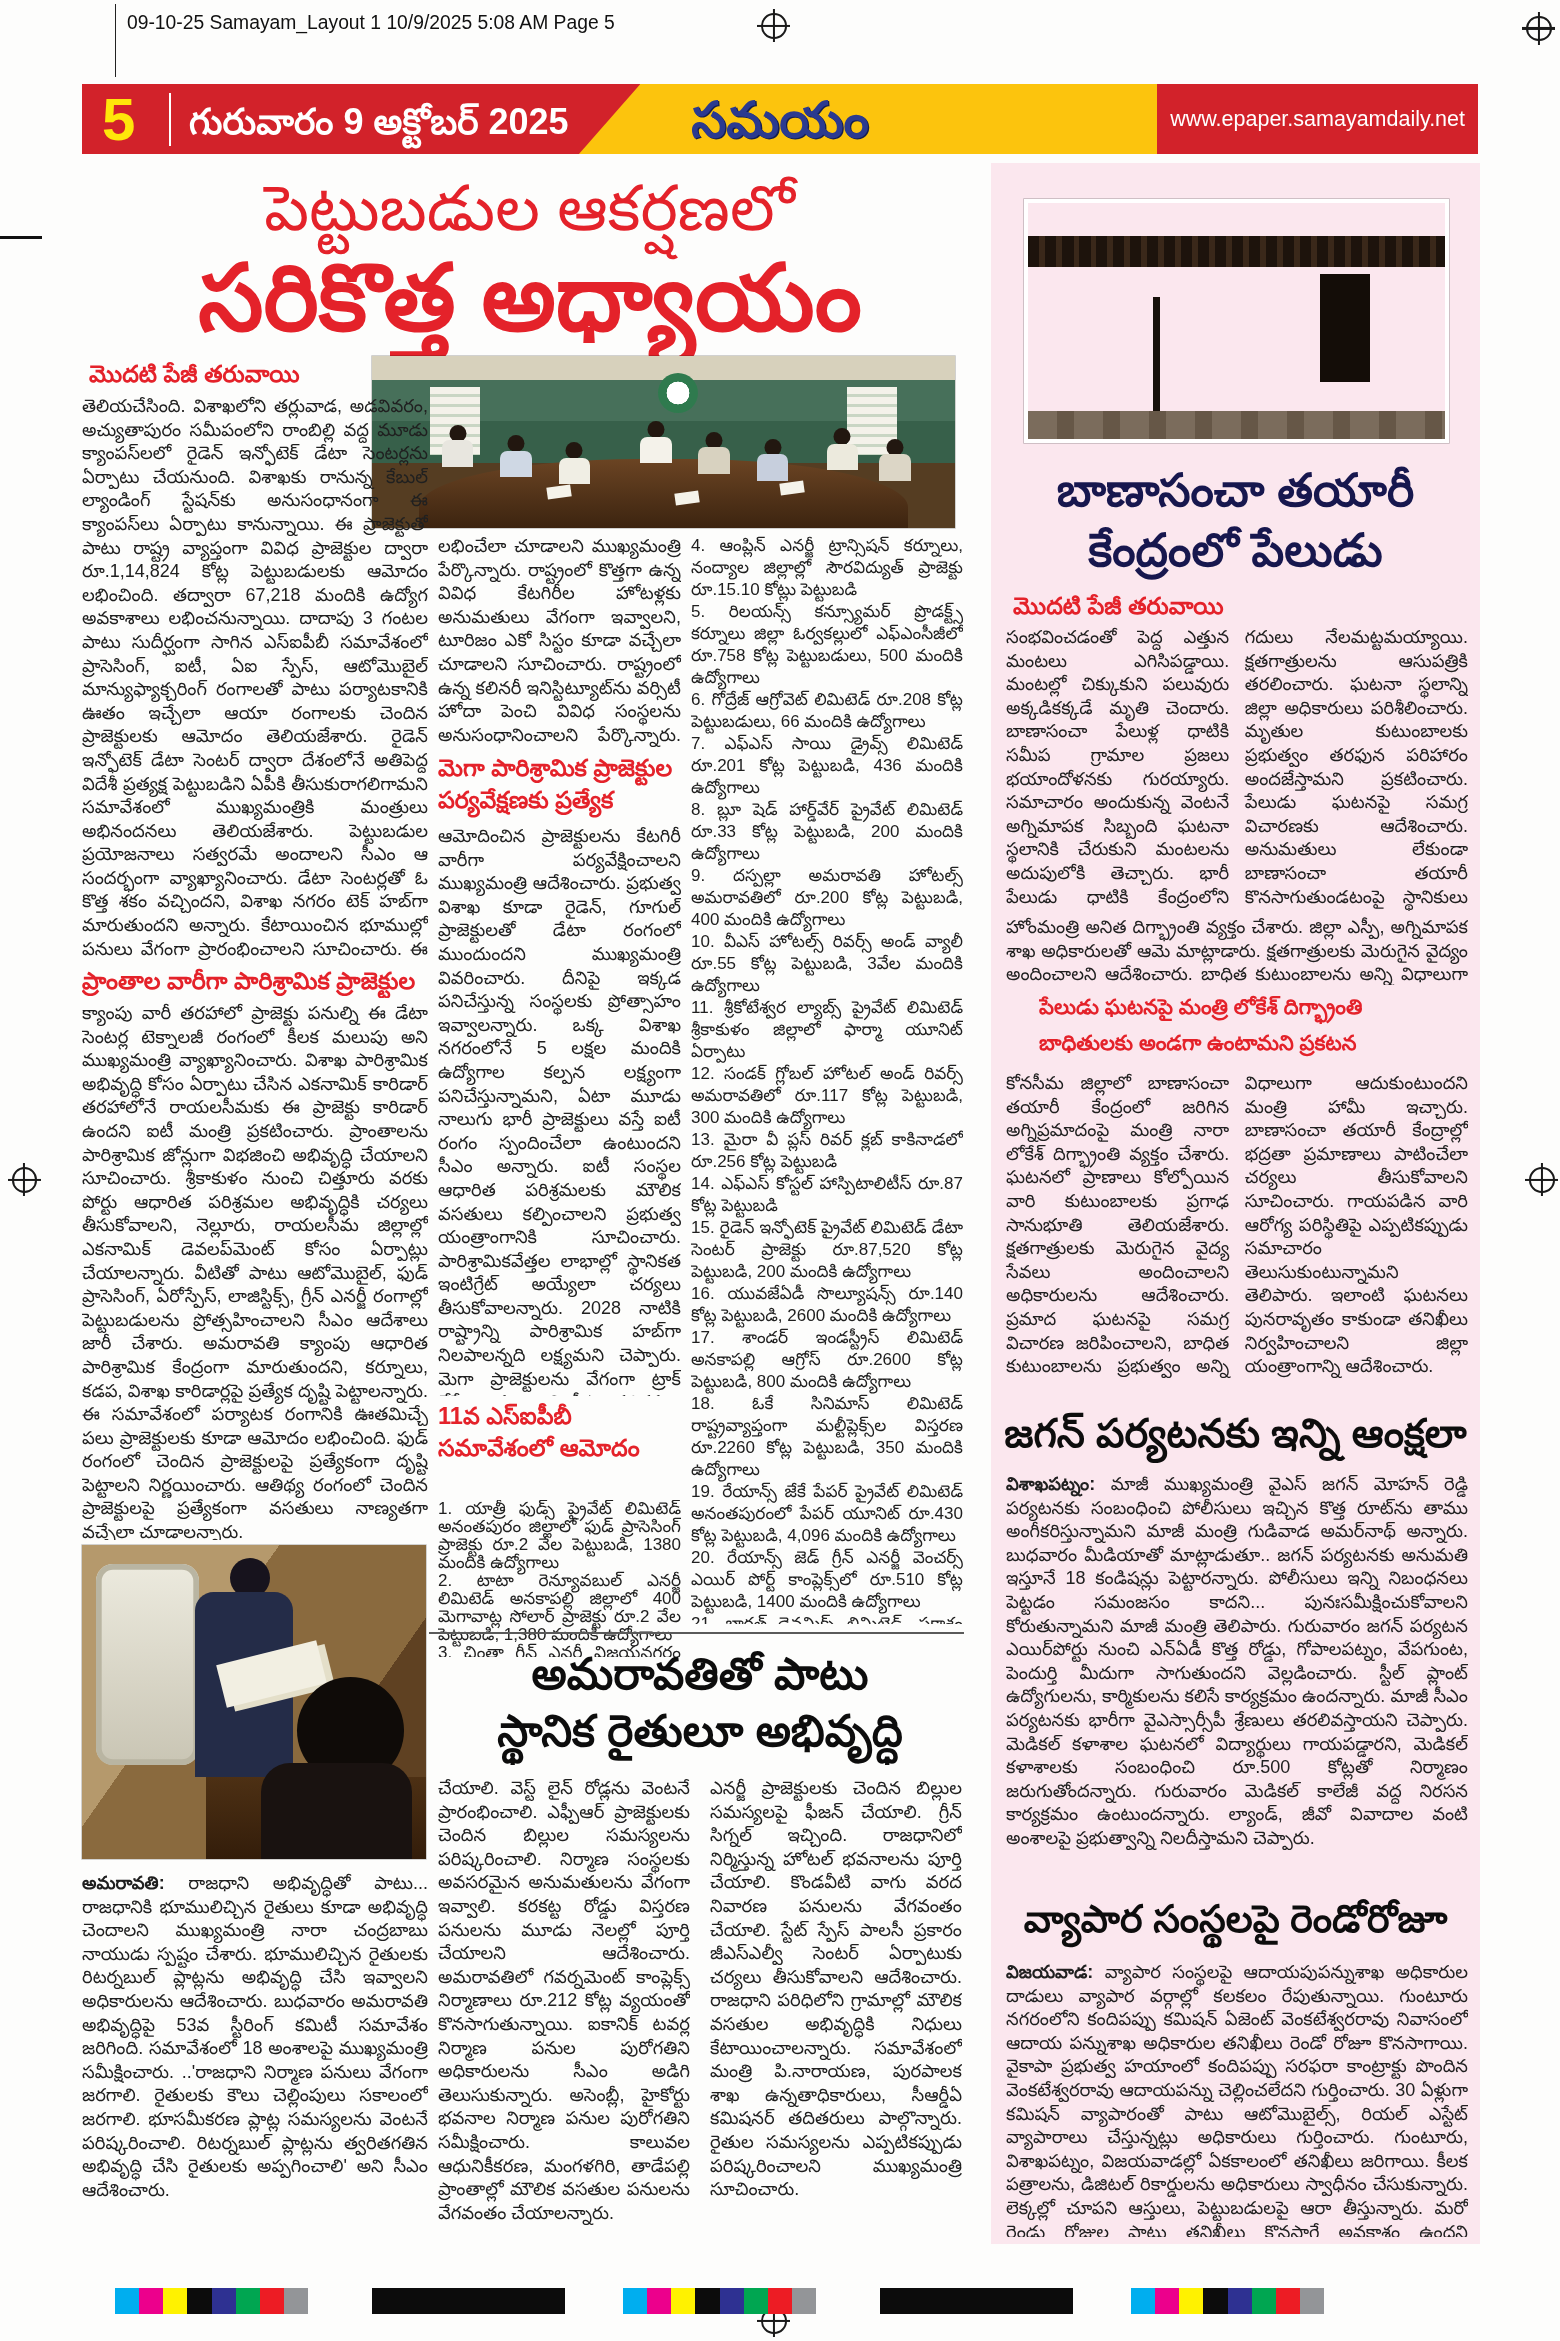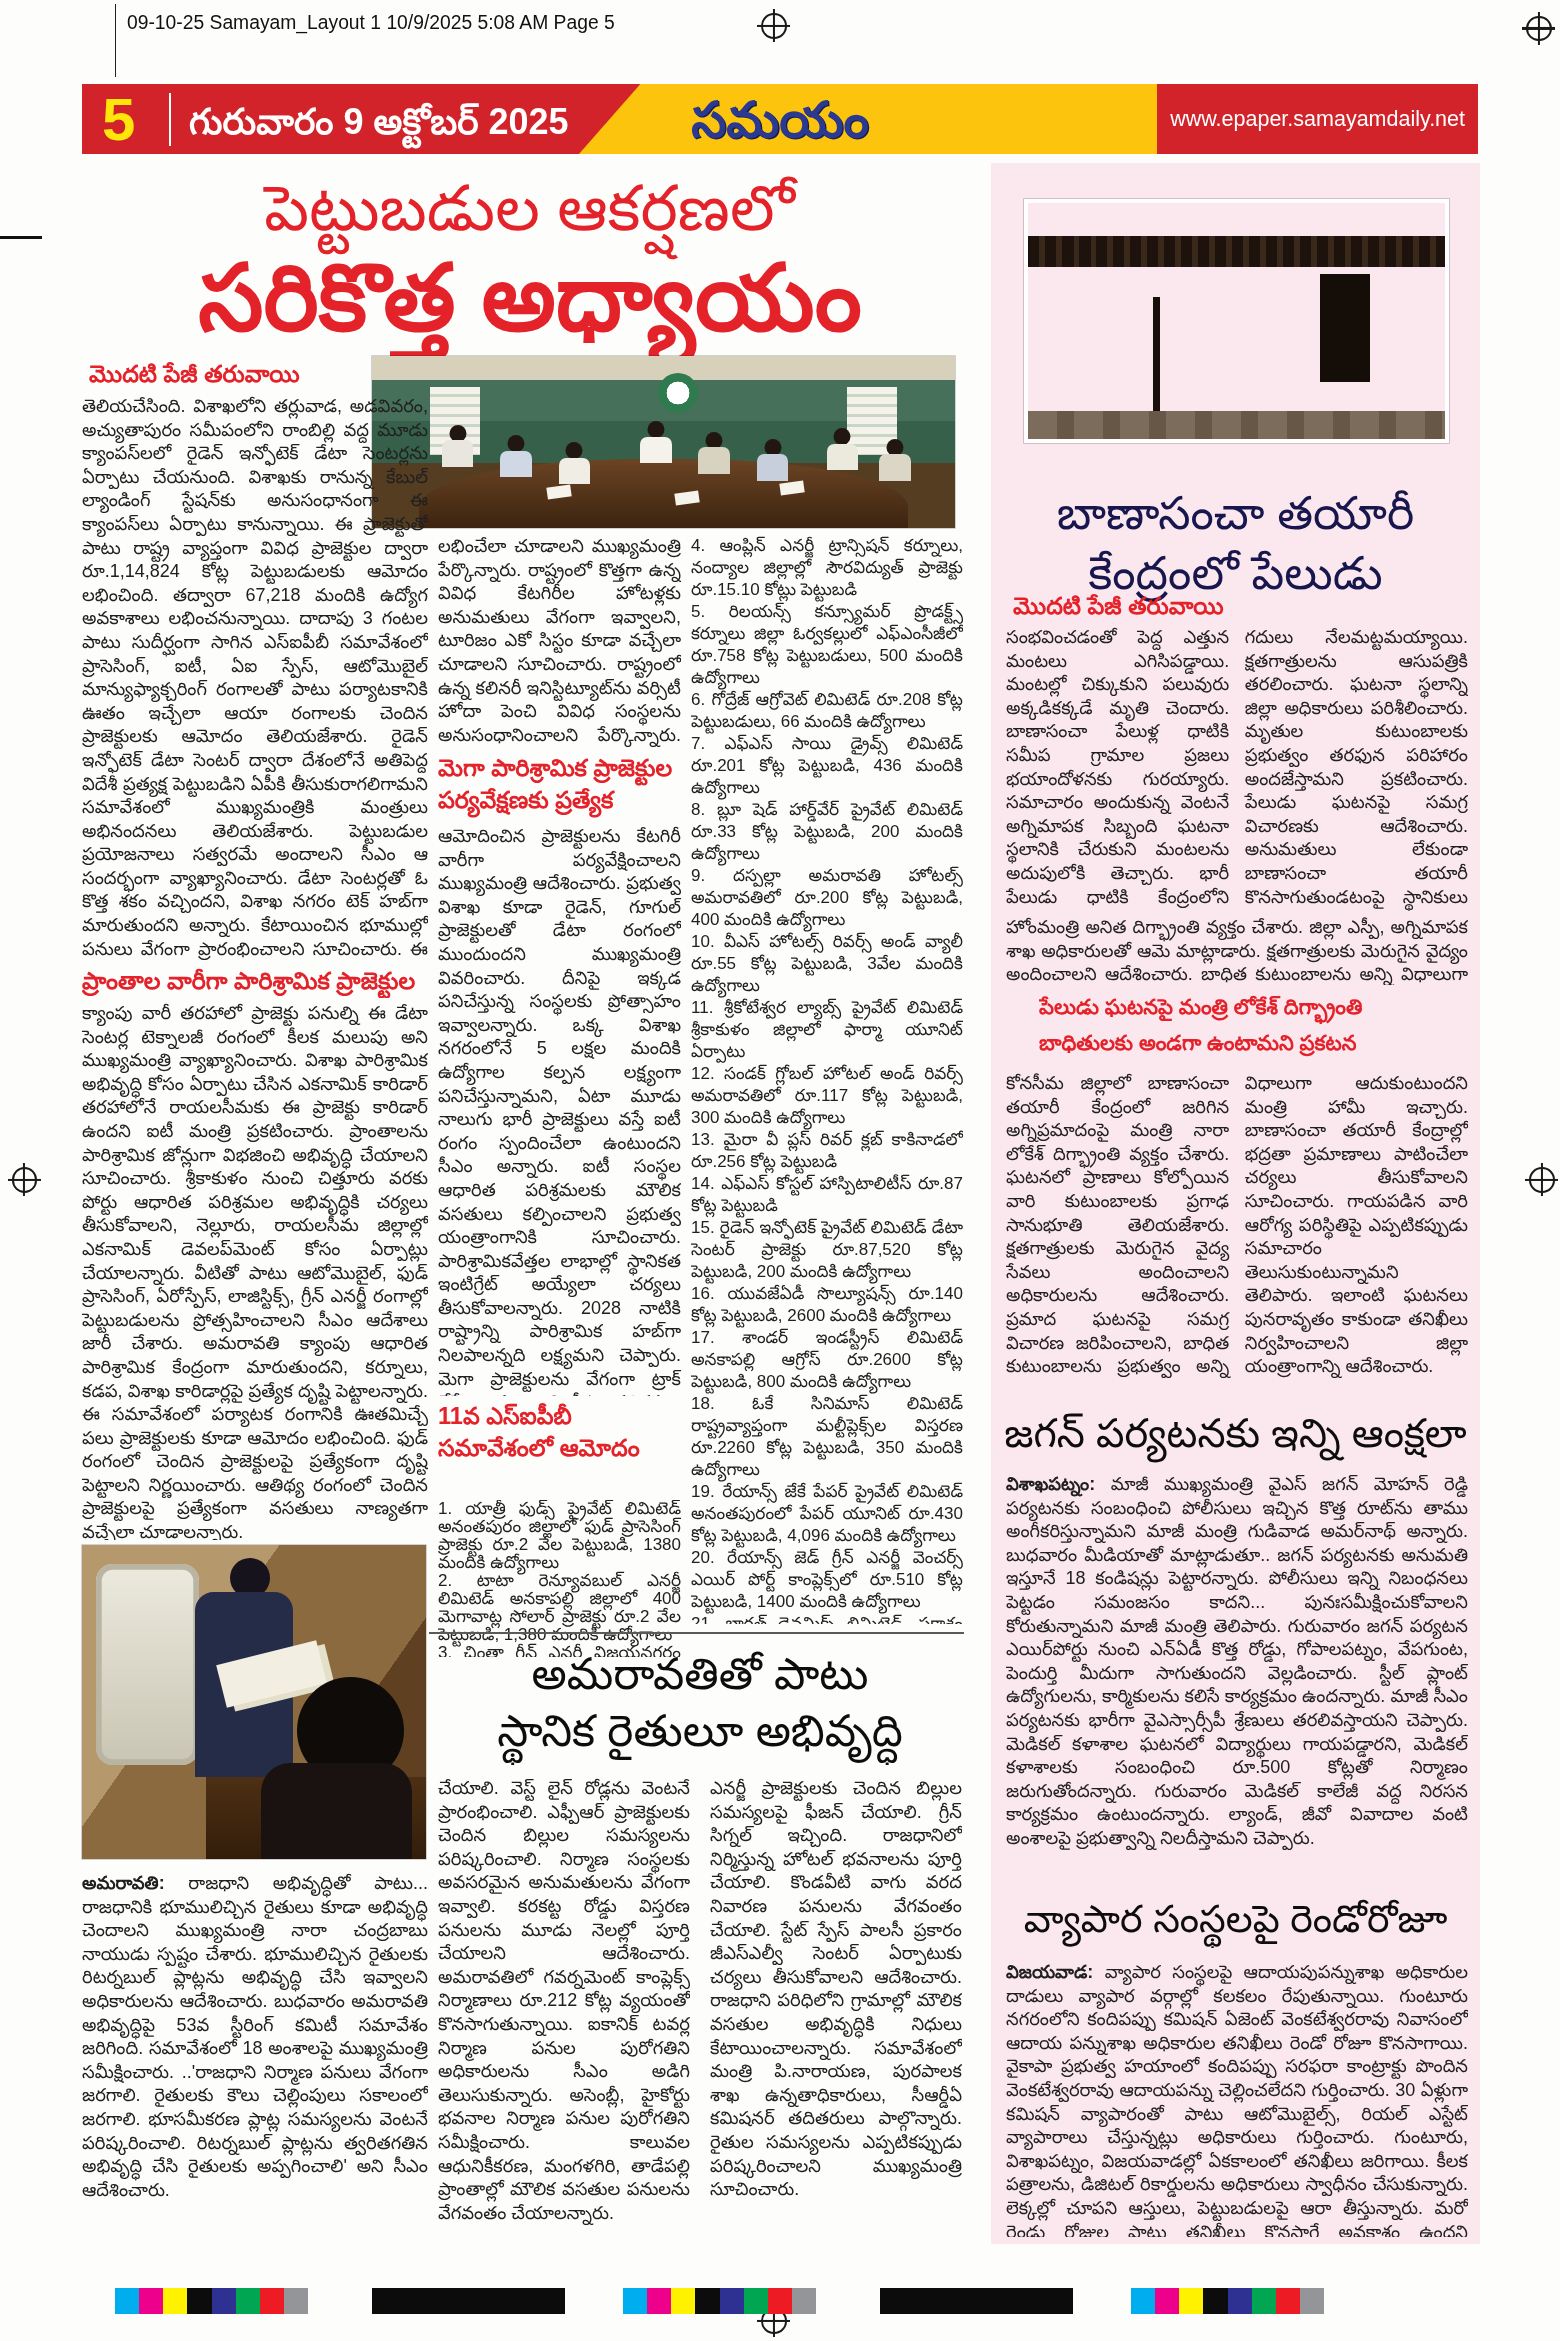--- a/index.html
+++ b/index.html
@@ -29,22 +29,22 @@
   .band-site{position:absolute;right:13px;top:23px;font-size:21.5px;color:#ffffff;}
 
   
   .kicker{left:107px;top:172px;width:845px;text-align:center;font-size:63px;font-weight:normal;color:#e4222a;}
   .lead-head{left:86px;top:245px;width:888px;text-align:center;font-size:93px;font-weight:bold;color:#e4222a;}
 
   
   .tag{font-size:23.6px;font-weight:bold;color:#e4222a;}
   .body-txt{font-size:18px;line-height:23.6px;text-align:justify;color:#202020;}
   .red-sub{font-size:25px;line-height:33px;font-weight:bold;color:#e4222a;white-space:pre-line;}
-  .black-head{font-weight:normal;color:#0d0d0d;text-align:center;white-space:pre-line;}
-  .navy-head{font-weight:normal;color:#17174e;text-align:center;white-space:pre-line;margin-top:23px;}
+  .black-head{font-weight:bold;color:#0d0d0d;text-align:center;white-space:pre-line;}
+  .navy-head{font-weight:bold;color:#17174e;text-align:center;white-space:pre-line;}
   .two-col{column-count:2;column-gap:15.7px;}
   .pre{white-space:pre-line;}
   .dateline{font-weight:bold;}
   .rule{background:#5a5a5a;}
 
   
   .pink-box{left:991px;top:163px;width:489px;height:2081px;background:#fbe7ee;}
 
   
   .photo{box-shadow:0 0 0 0.7px rgba(0,0,0,.25);}

